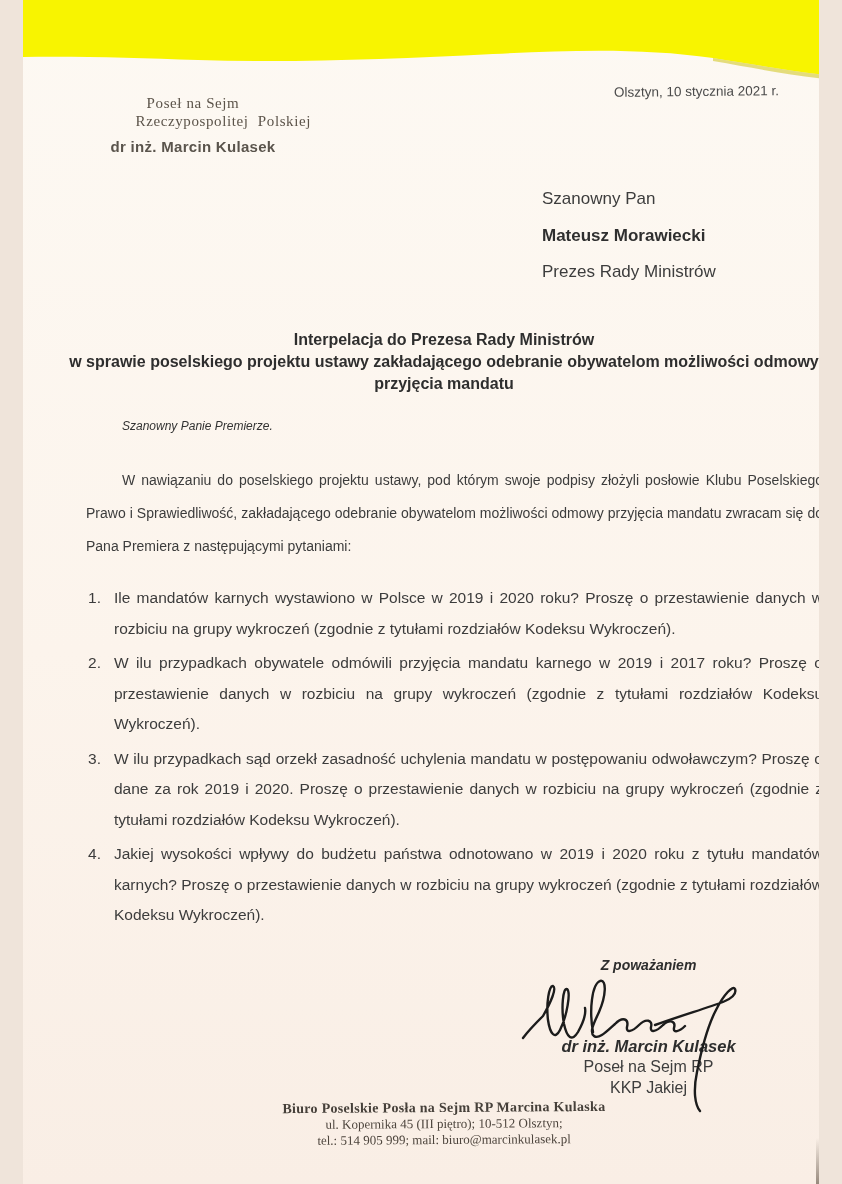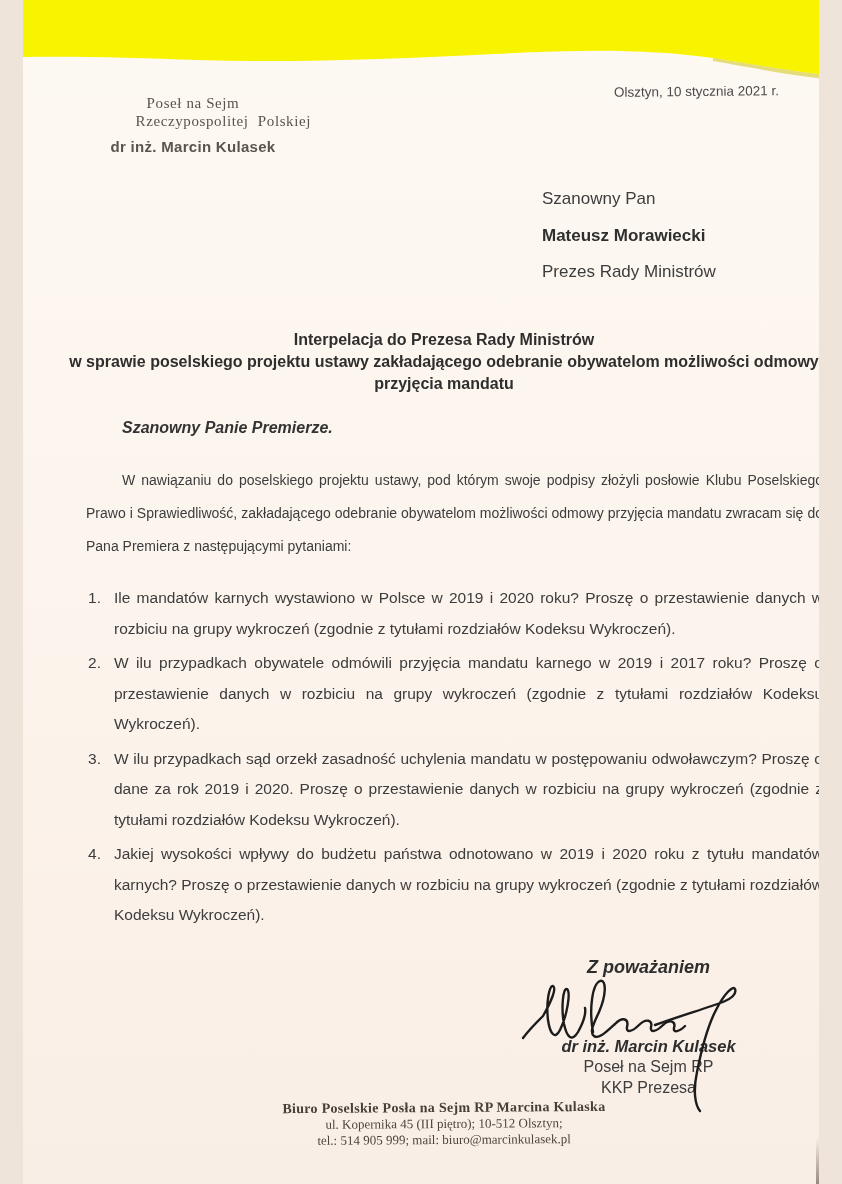--- a/index.html
+++ b/index.html
@@ -14,31 +14,31 @@
   .letterhead { position:absolute; left:52px; top:94px; width:236px; text-align:center; }
   .lh-line { font-family:"Liberation Serif", serif; font-size:15px; line-height:18px;
              color:#5c544a; letter-spacing:0.6px; }
   .lh-logo { margin-top:12px; }
   .lh-member { margin-top:8px; font-size:15px; font-weight:700; color:#5a544c; letter-spacing:0.3px; }
   .date-line { position:absolute; top:84px; right:40px; font-size:13.5px; color:#4c4c4c; transform:rotate(-0.6deg); }
   .addressee { position:absolute; left:519px; top:181px; font-size:17px; line-height:36.5px; color:#3d3d3d; }
   .addressee .name { font-weight:700; color:#2f2f2f; }
   .subject { position:absolute; left:40px; top:329px; width:762px; text-align:center;
              font-weight:700; font-size:16px; line-height:22px; color:#2e2e2e; }
-  .greeting { position:absolute; left:99px; top:419px; font-size:16px; font-weight:700;
+  .greeting { position:absolute; left:99px; top:419px; font-size:12px; font-weight:400;
               font-style:italic; color:#333; }
   .intro { position:absolute; left:63px; top:464px; width:737px; font-size:14px;
            line-height:33px; text-align:justify; text-indent:36px; color:#3c3c3c; }
   .questions { position:absolute; left:63px; top:583px; width:737px; margin:0; padding:0;
                list-style:none; counter-reset:q; font-size:15.5px; line-height:30.5px; color:#3c3c3c; }
   .questions li { counter-increment:q; position:relative; padding-left:28px;
                   text-align:justify; margin-bottom:4px; }
   .questions li::before { content:counter(q) "."; position:absolute; left:2px; top:0; }
   .valediction { position:absolute; left:518px; top:957px; width:215px; text-align:center;
-                 font-size:18px; font-weight:700; font-style:italic; color:#2d2d2d; }
+                 font-size:14px; font-weight:700; font-style:italic; color:#2d2d2d; }
   .signature-svg { position:absolute; left:492px; top:972px; z-index:2; pointer-events:none; }
   .signer { position:absolute; left:513px; top:1036px; width:225px; text-align:center; }
   .signer .sig-name { font-size:16.5px; font-weight:700; font-style:italic; color:#2d2d2d; line-height:21px; }
   .signer .sig-role { font-size:16px; color:#3d3d3d; line-height:20.5px; }
   .footer { position:absolute; left:0; top:1100px; width:842px; text-align:center;
             font-family:"Liberation Serif", serif; color:#46403a; transform:rotate(-0.4deg); }
   .footer .f1 { font-size:14px; font-weight:700; line-height:16px; letter-spacing:0.3px; }
   .footer .f2, .footer .f3 { font-size:13px; line-height:15.5px; color:#4d453d; }
   .edge-sliver { position:absolute; right:0; bottom:0; width:3px; height:46px;
                  background:linear-gradient(180deg, rgba(90,70,55,0), rgba(70,55,40,0.55)); }
@@ -96,21 +96,21 @@
                C131,46 138,48 136,55 C135,61 141,60 148,53 C155,47 161,49 159,56
                C158,61 164,60 170,54"></path>
       <path d="M140,53 C165,44 192,36 208,30 C216,27 222,22 220,17 C218,13 209,22 201,38
                C191,57 186,80 182,100 C178,119 180,133 185,139"></path>
     </g>
   </svg>
 
   <div class="signer">
     <div class="sig-name">dr inż. Marcin Kulasek</div>
     <div class="sig-role">Poseł na Sejm RP</div>
-    <div class="sig-role">KKP Prezesa</div>
+    <div class="sig-role">KKP Jakiej</div>
   </div>
 
   <div class="footer">
     <div class="f1">Biuro Poselskie Posła na Sejm RP Marcina Kulaska</div>
     <div class="f2">ul. Kopernika 45 (III piętro); 10-512 Olsztyn;</div>
     <div class="f3">tel.: 514 905 999; mail: biuro@marcinkulasek.pl</div>
   </div>
 
   <div class="edge-sliver"></div>
 </div>

